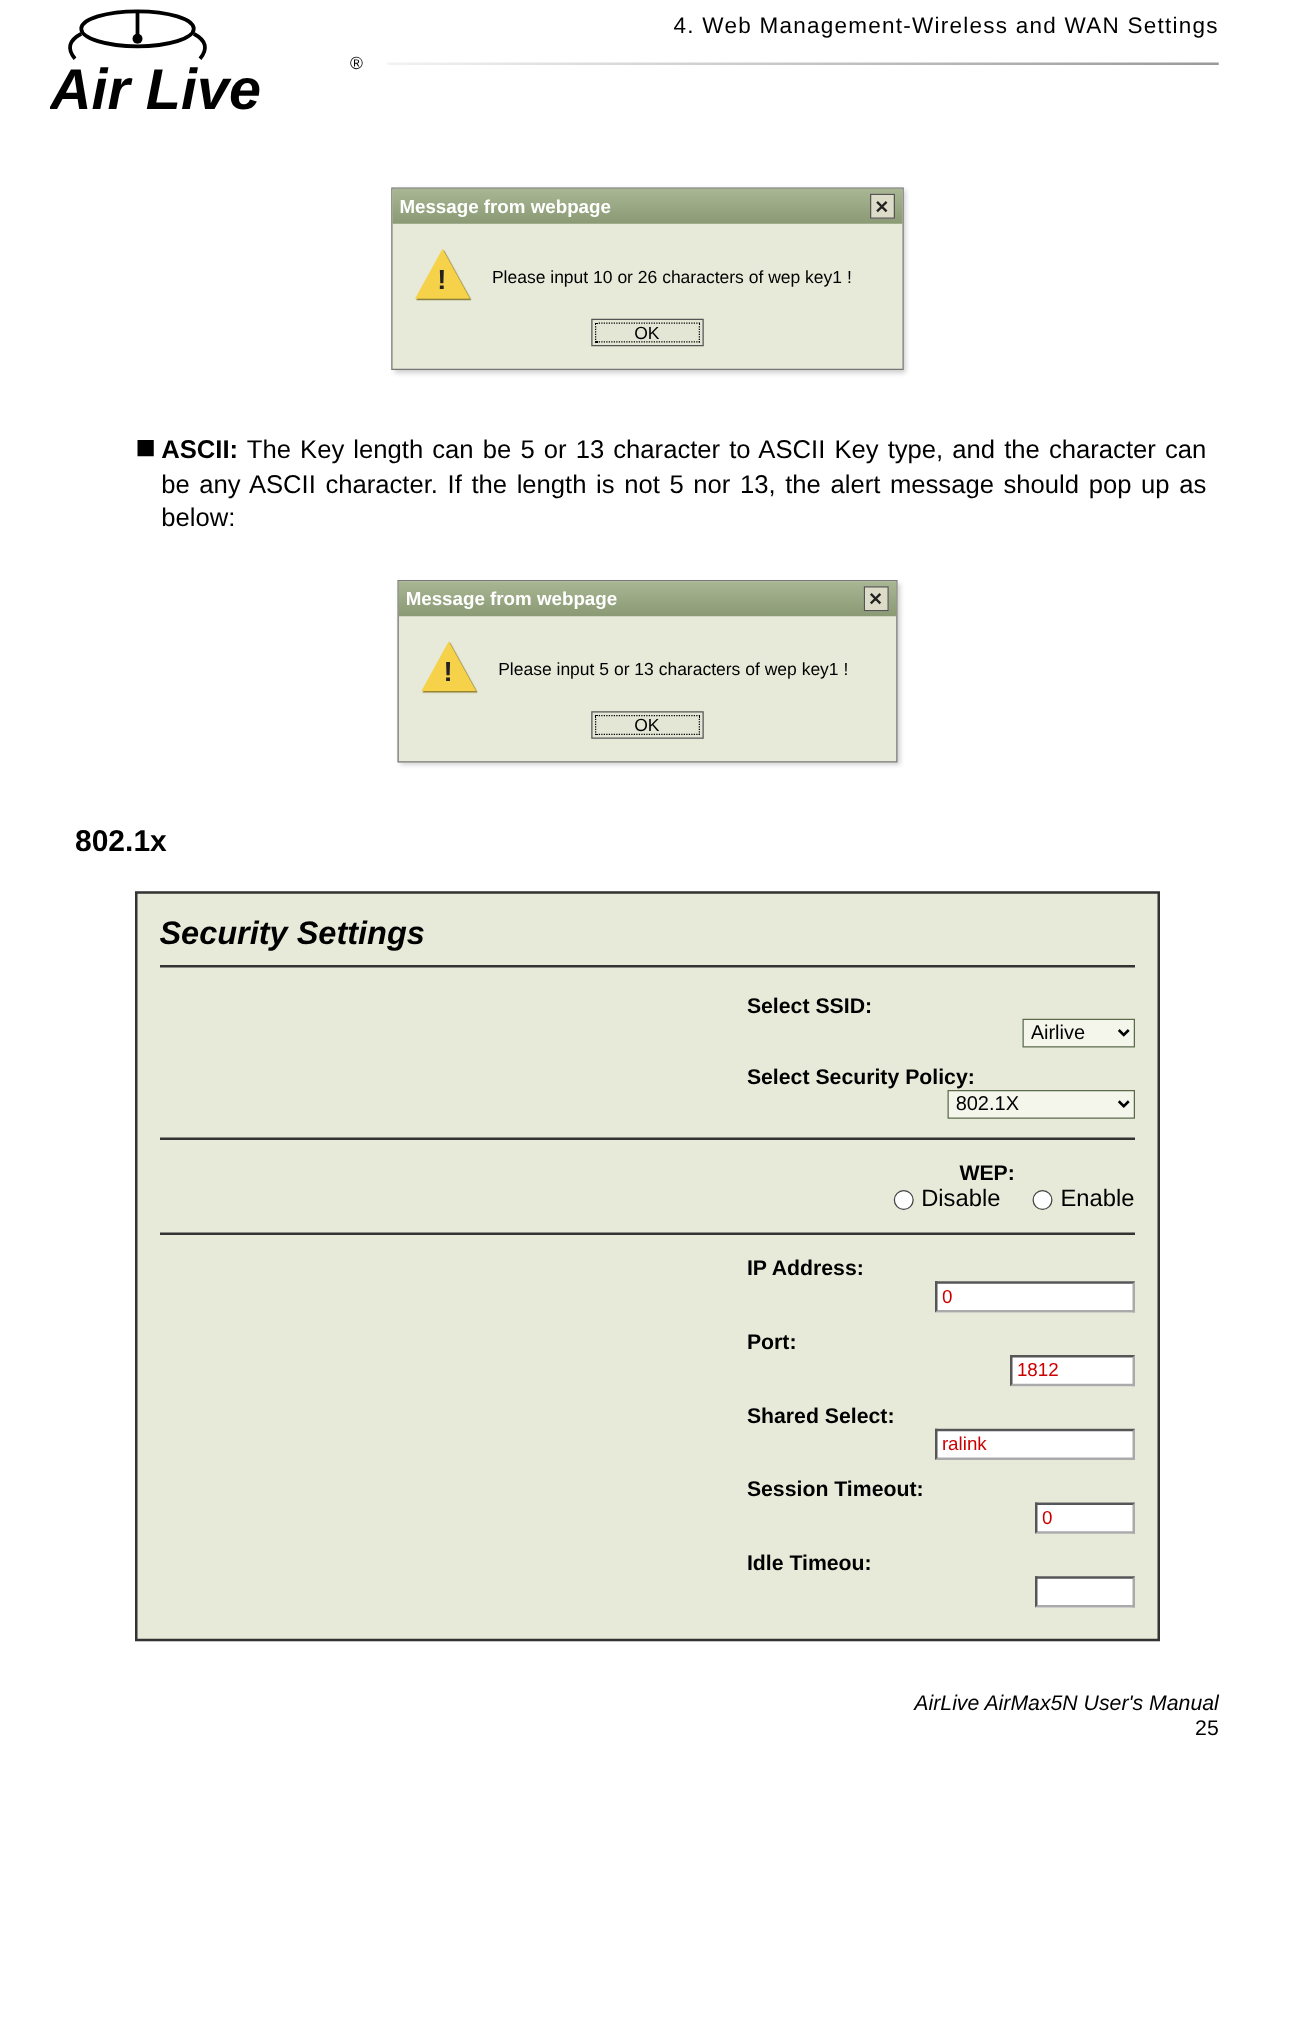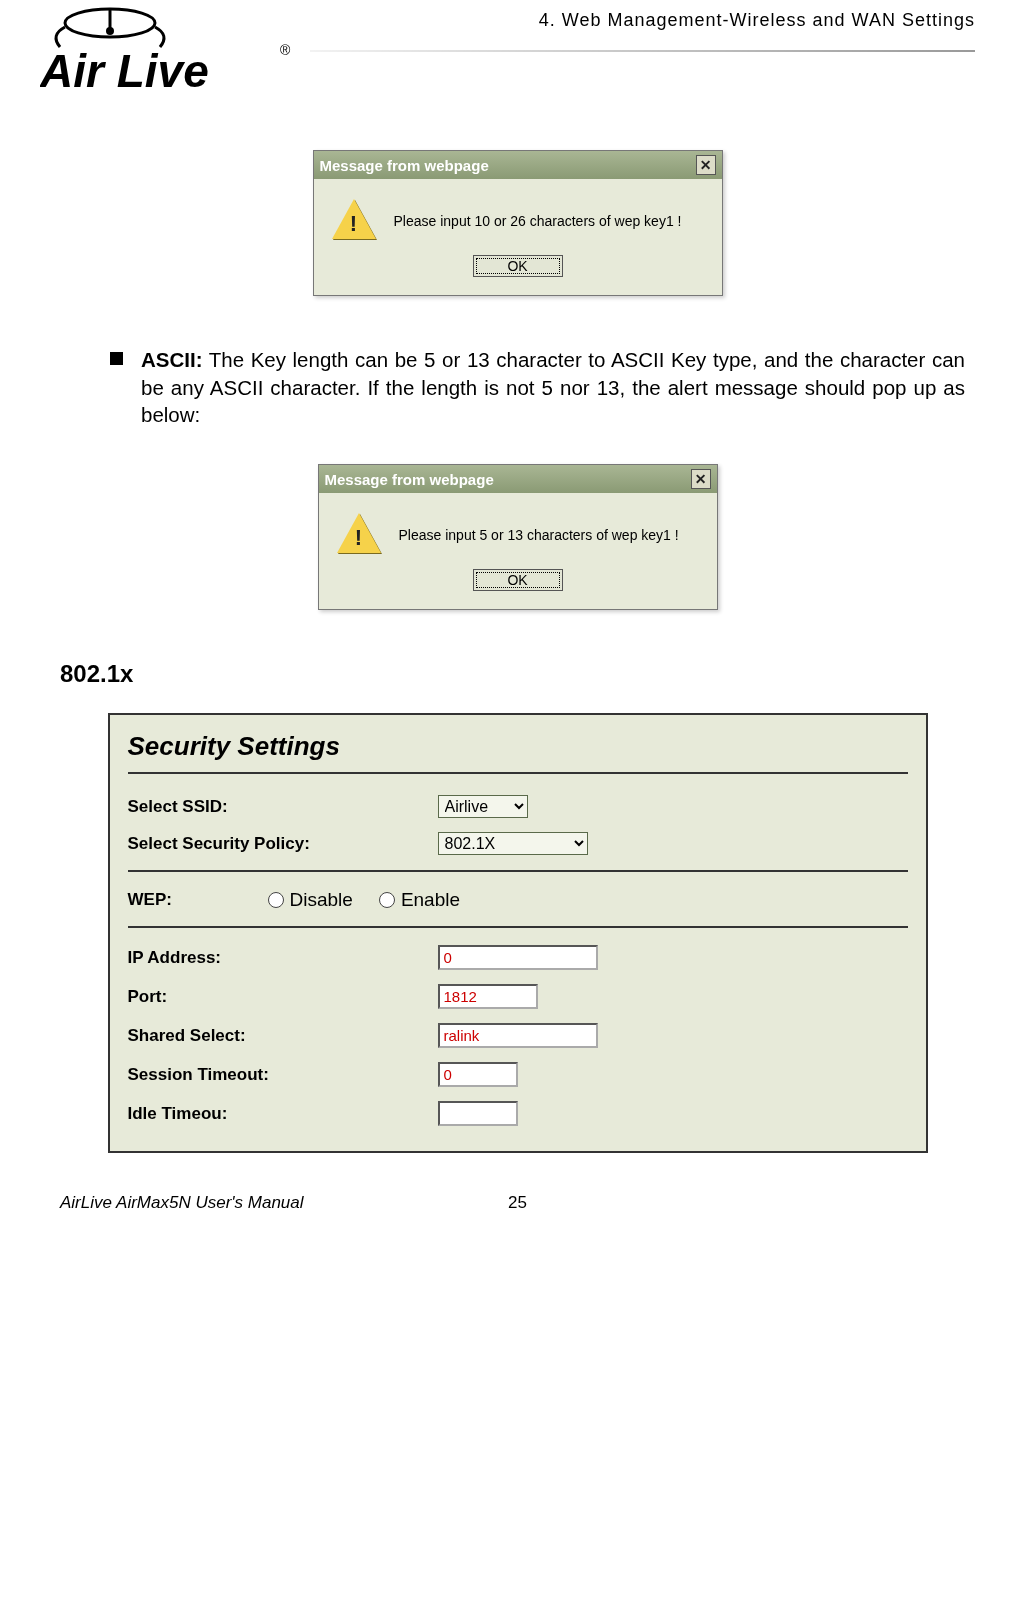--- a/index.html
+++ b/index.html
@@ -109,21 +109,21 @@
 
   
   .para {
     font-size: 20.5px;
     line-height: 1.35;
     margin: 0 10px 0 50px;
     text-align: justify;
   }
   .bullet-row {
     display: flex;
-    gap: 18px;
+    gap: 6px;
     align-items: flex-start;
   }
   .bullet-sq {
     width: 13px; height: 13px; background: #000; margin-top: 6px; flex: none;
   }
   .bold { font-weight: bold; }
 
   .section-h {
     font-size: 24px;
     font-weight: bold;
@@ -142,24 +142,25 @@
     font-family: Arial, sans-serif;
   }
   .panel-title {
     font-size: 26px; font-weight: bold; font-style: italic;
     padding: 6px 0 10px 0;
     border-bottom: 2px solid #333;
     margin-bottom: 14px;
   }
   .frow {
     display: flex;
-    align-items: center;
+    align-items: flex-end;
     font-size: 17px;
     font-weight: bold;
     padding: 7px 0;
+    flex-direction: column;
   }
   .frow .lbl { width: 310px; flex: none; }
   .frow .lbl-narrow { width: 140px; flex: none; }
   .sel {
     font-size: 16px;
     background: #f4f6ec;
     border: 1px solid #5a6a4a;
     padding: 1px 2px;
   }
   .sel.s1 { width: 90px; }
@@ -198,20 +199,21 @@
     text-align: center;
   }
 
   .footer {
     display: flex;
     justify-content: space-between;
     align-items: flex-end;
     font-size: 17px;
     padding: 40px 0 8px 0;
     font-style: italic;
+    flex-direction: column;
   }
   .pgnum { font-style: normal; text-align: center; flex: 1; }
   .footer-left { flex: 1; white-space: nowrap; }
   .footer-right { flex: 1; }
 </style>
 </head>
 <body>
 
 <div class="page">
 

